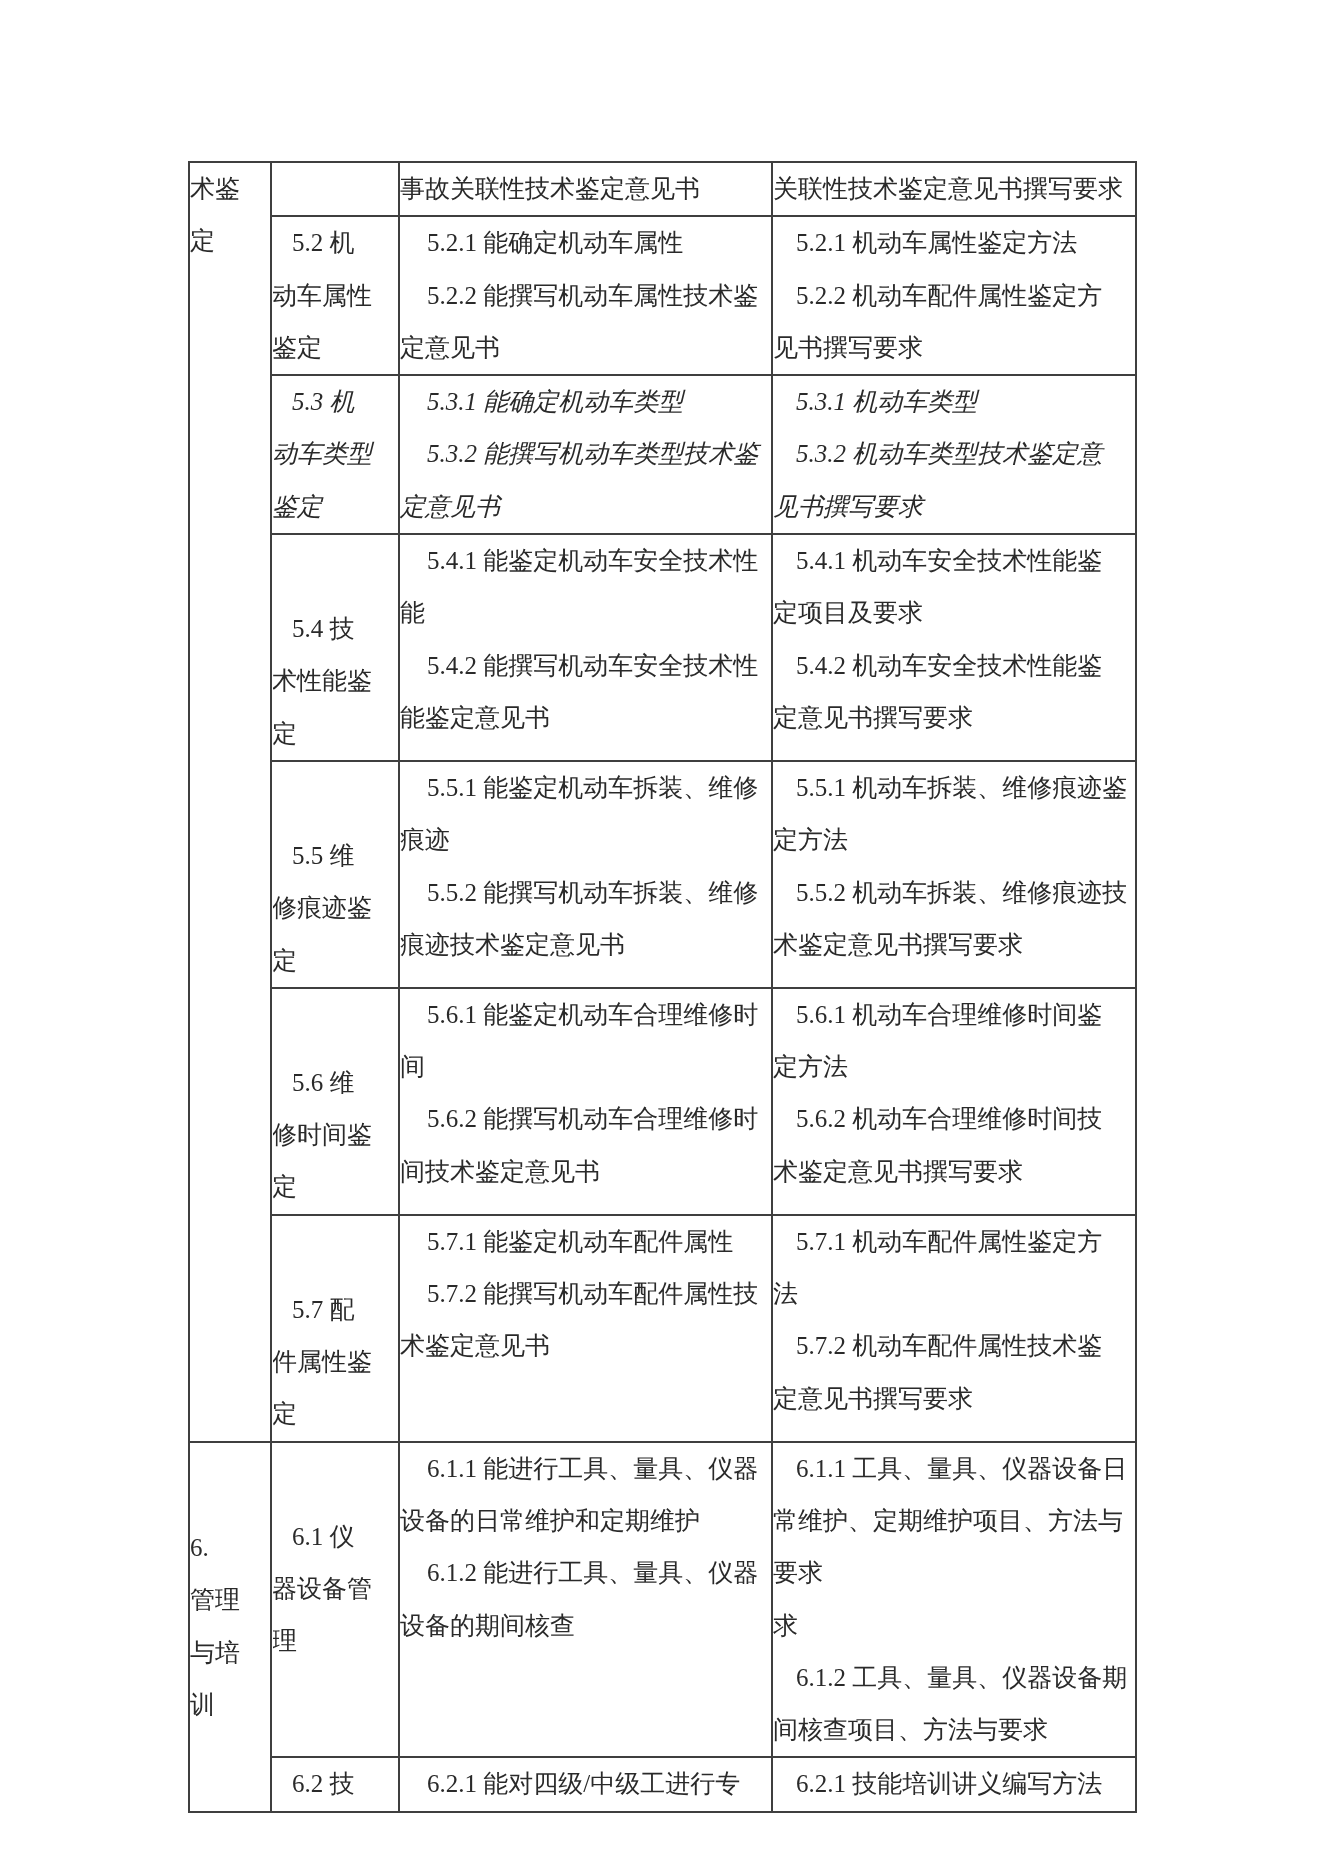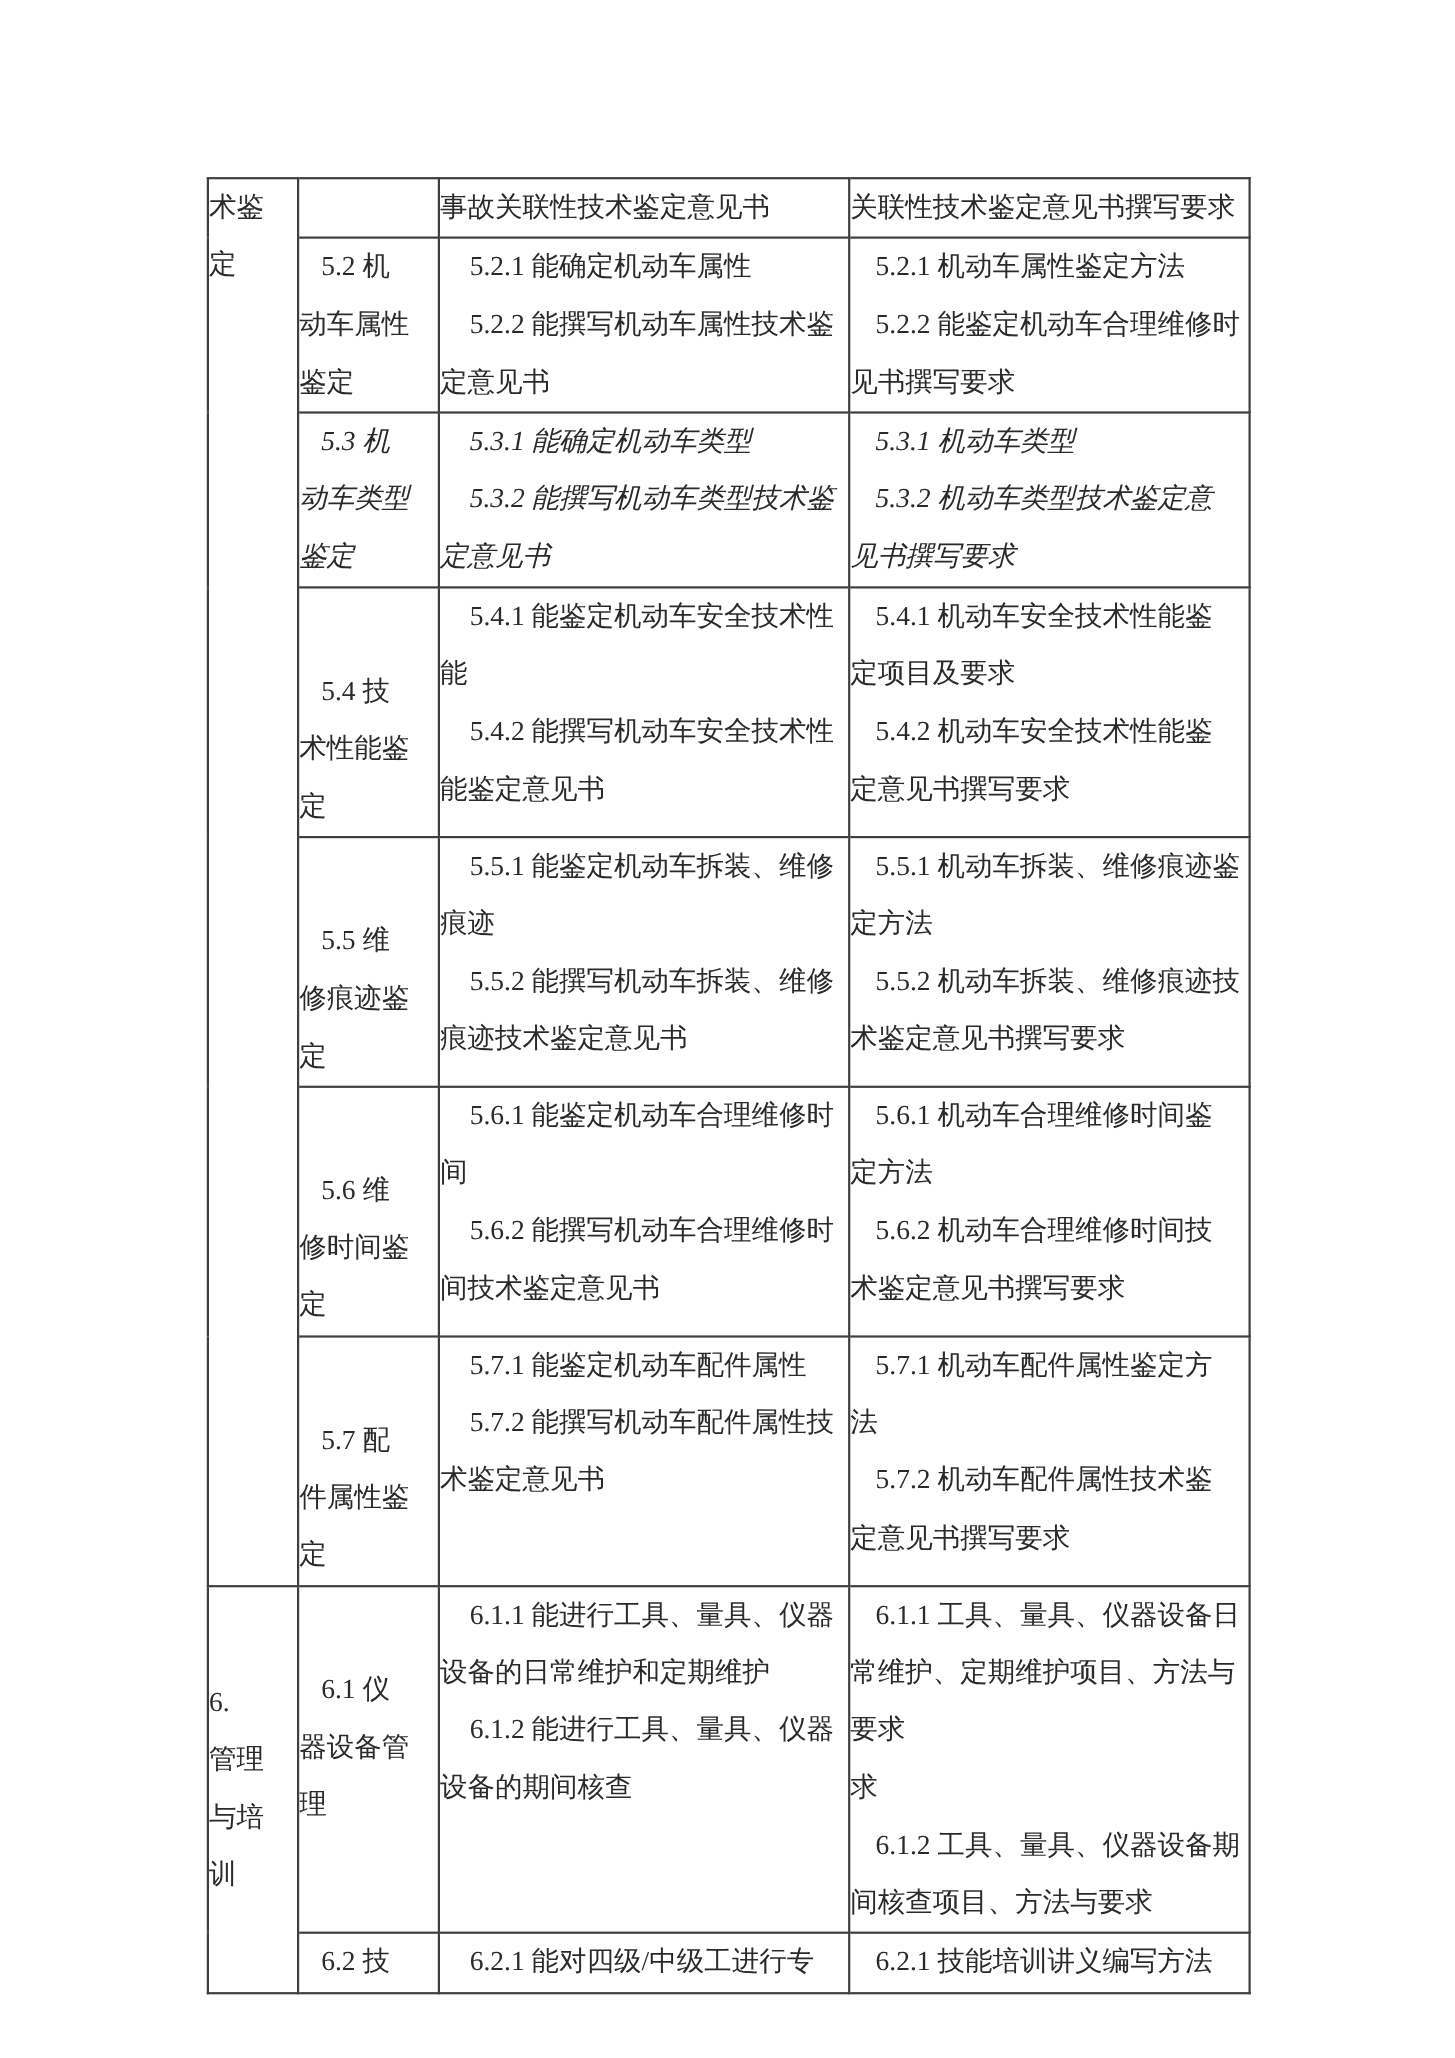--- a/index.html
+++ b/index.html
@@ -39,21 +39,21 @@
   tr.rh2 { height: 157px; font-style: italic; }
   tr.rh3 { height: 209px; }
   tr.rh4 { height: 209px; }
   tr.rh5 { height: 210px; }
   tr.rh6 { height: 209px; }
   tr.rh7 { height: 262px; }
   tr.rh8 { height: 50px; }
 
   td.c1 { padding-left: 13px; padding-right: 5px; }
   td.c1.sec-bottom { vertical-align: middle; }
-  td.c2 { padding-left: 14px; padding-right: 5px; }
+  td.c2 { padding-left: 14px; padding-right: 5px; border-radius: 21px; }
   td.c3 { padding-left: 12px; padding-right: 6px; }
   td.c4 { padding-left: 9px;  padding-right: 6px; }
 
   .v { white-space: pre-line; }
   .task { white-space: pre-line; text-indent: 20px; }
   
   tr.padtask td.c2 .task { padding-top: 68px; }
 
   .item { white-space: pre-line; text-indent: 27px; }
   td.c4 .item { text-indent: 23px; }
@@ -105,21 +105,21 @@
 动车属性
 鉴定</div>
         </td>
         <td class="c3">
           <div class="item">5.2.1 能确定机动车属性</div>
           <div class="item">5.2.2 能撰写机动车属性技术鉴
 定意见书</div>
         </td>
         <td class="c4">
           <div class="item">5.2.1 机动车属性鉴定方法</div>
-          <div class="item">5.2.2 能鉴定机动车合理维修时
+          <div class="item">5.2.2 机动车配件属性鉴定方
 见书撰写要求</div>
         </td>
       </tr>
 
       <tr class="rh2">
         <td class="c2">
           <div class="task">5.3 机
 动车类型
 鉴定</div>
         </td>

